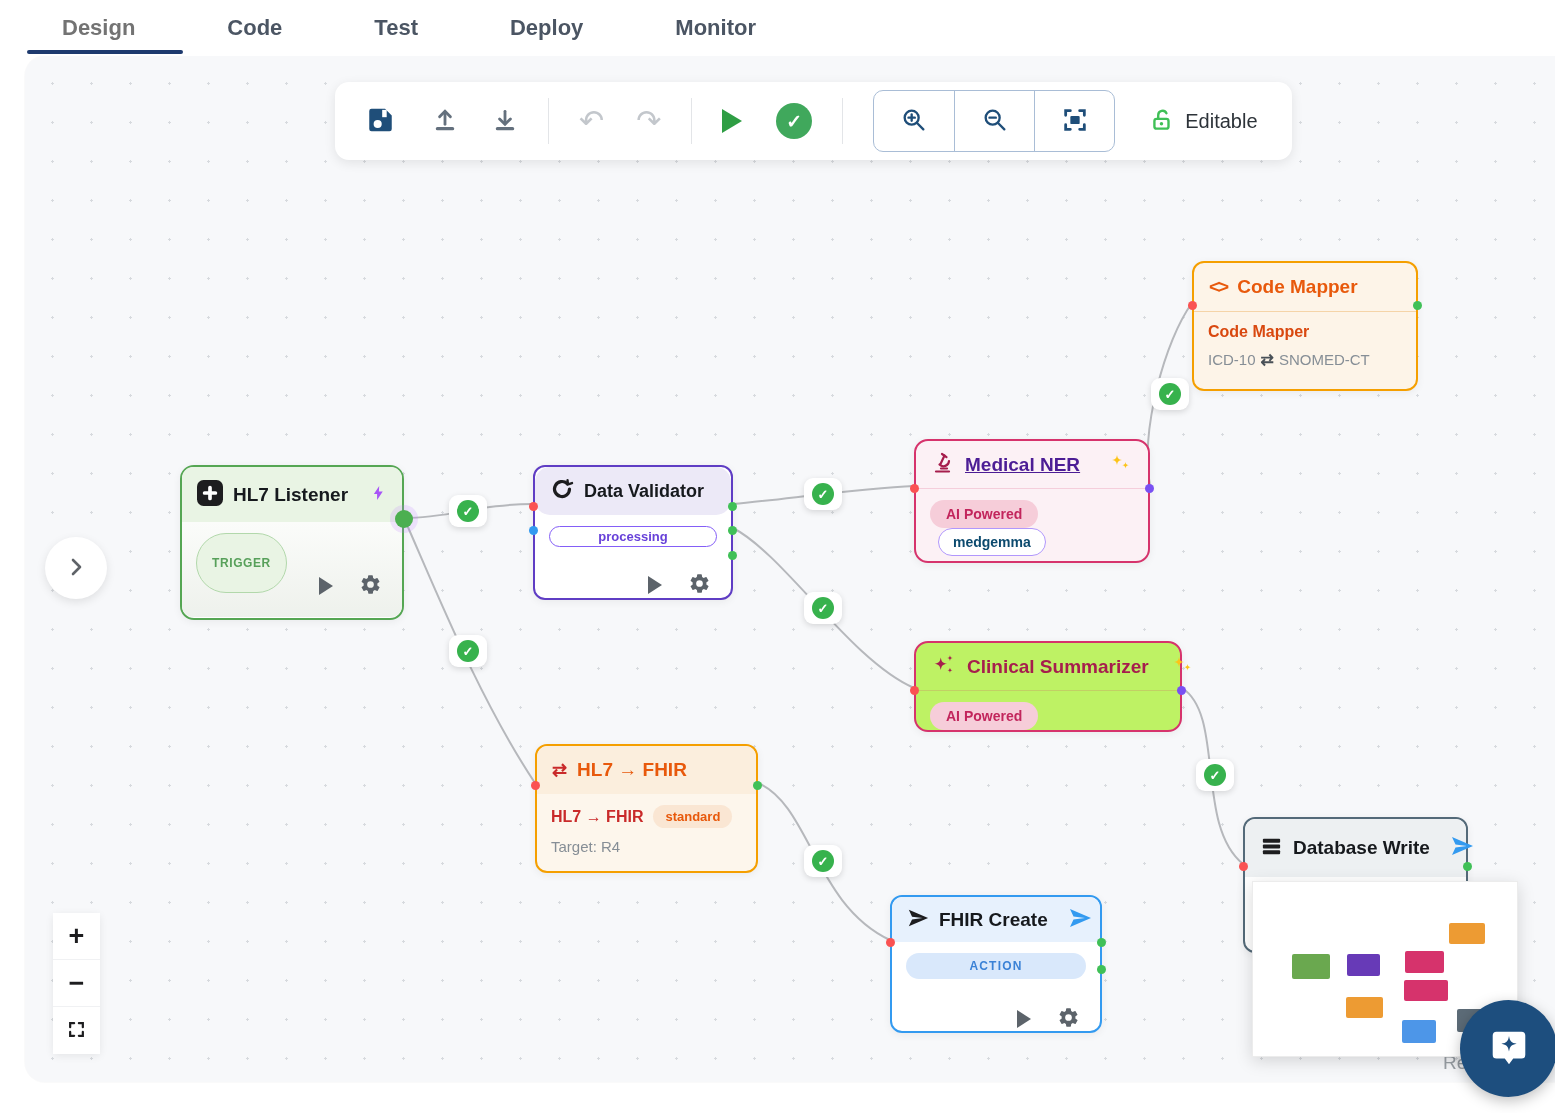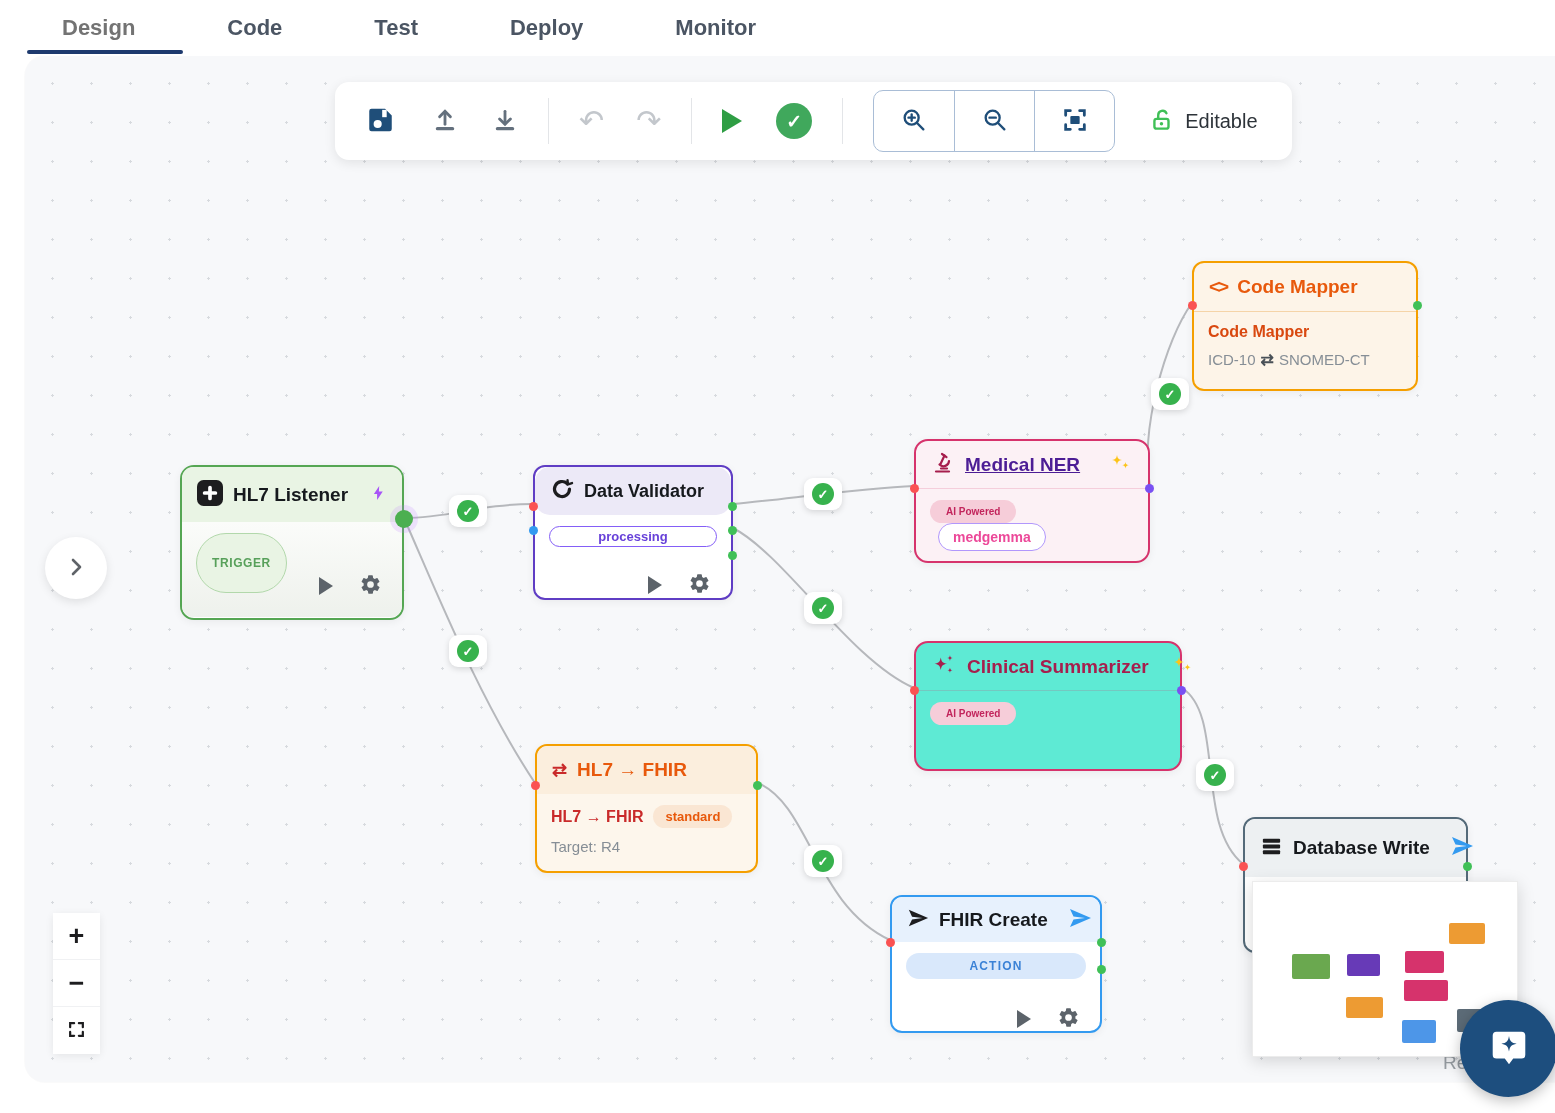--- a/index.html
+++ b/index.html
@@ -59,26 +59,26 @@
   
   #node-data-validator { left:533px; top:465px; width:200px; height:135px; border:2.5px solid #5f3dc4; border-radius:12px; }
   #node-data-validator .nhead { height:48px; background:#ece9f7;border-radius:15px; }
   #node-data-validator .ntitle { font-size:18px; }
   .pill-processing { display:block; text-align:center; border:1.5px solid #845ef7; color:#6741d9; font-size:13px; font-weight:600; padding:2px 0; background:#fff; }
 
   
   #node-medical-ner { left:914px; top:439px; width:236px; height:124px; border:2.5px solid #d6336c; background:#fcf1f5; }
   #node-medical-ner .nhead { height:48px; border-bottom:1px solid rgba(214,51,108,0.18); }
   #node-medical-ner .ntitle { color:#4c1d95;text-decoration:underline; }
-  .pill-ai { padding:6px 16px; background:#f6cdd9; color:#c2255c; font-size:10px; font-weight:600; }
-  .pill-medgemma { padding:5px 14px; background:#fff; border:1.5px solid #b197fc; color:#ec4899; font-size:14px; font-weight:600; margin-left:8px; }
+  .pill-ai { padding:6px 16px; background:#f6cdd9; color:#c2255c; font-size:14px; font-weight:600; }
+  .pill-medgemma { padding:5px 14px; background:#fff; border:1.5px solid #b197fc; color:#0c4a6e; font-size:14px; font-weight:600; margin-left:8px; }
   .spacer { flex:1; }
 
   
-  #node-clinical-summarizer { left:914px; top:641px; width:268px; height:130px; border:2.5px solid #d6336c; background:#5eead4; }
+  #node-clinical-summarizer { left:914px; top:641px; width:268px; height:91px; border:2.5px solid #d6336c; background:#bef264; }
   #node-clinical-summarizer .nhead { height:48px; border-bottom:1px solid rgba(214,51,108,0.18); }
   #node-clinical-summarizer .ntitle { color:#a61e4d; }
 
   
   #node-code-mapper { left:1192px; top:261px; width:226px; height:130px; border:2.5px solid #f59f00; background:#fdf4e8; border-radius:12px; }
   #node-code-mapper .nhead { height:49px; border-bottom:1px solid rgba(230,140,20,0.3); }
   #node-code-mapper .ntitle { color:#e8590c; }
   .code-glyph { font-size:19px; font-weight:800; color:#e8590c; letter-spacing:-2px; }
   .cm-sub { font-size:16px; font-weight:700; color:#d9480f; margin-bottom:9px; }
   .cm-detail { font-size:15px; color:#868e96; display:flex; align-items:center; gap:5px; }

